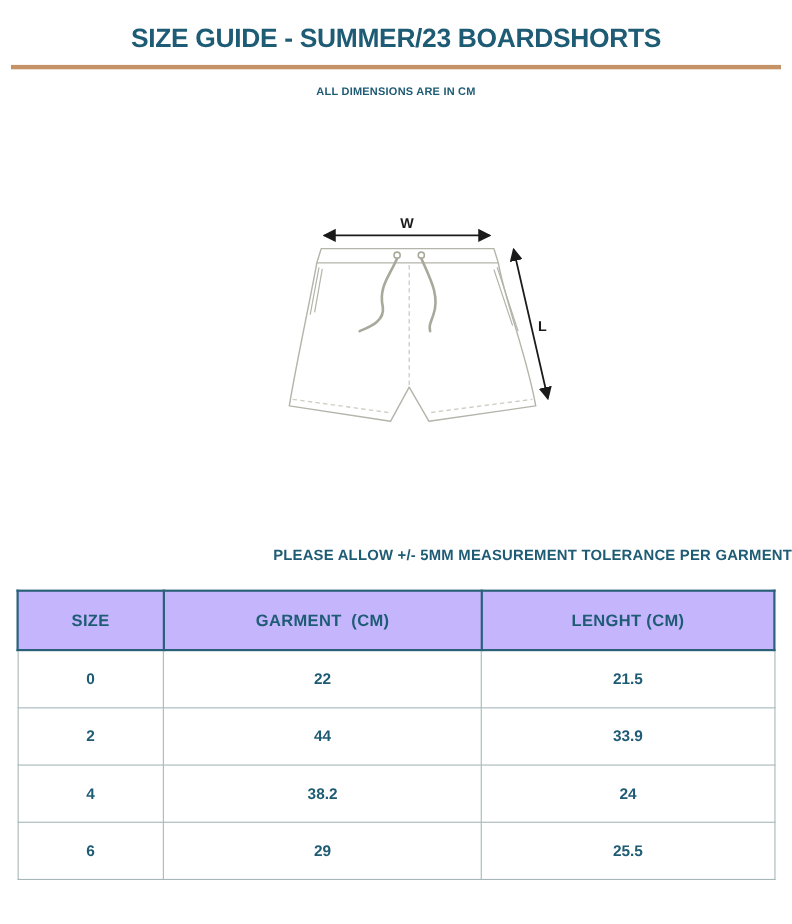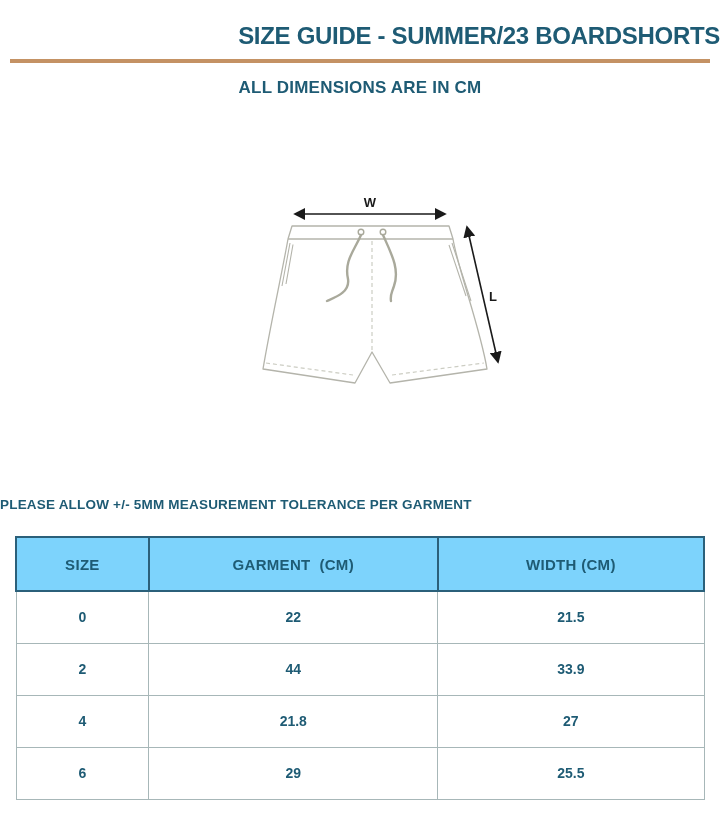--- a/index.html
+++ b/index.html
@@ -6,52 +6,52 @@
   html, body { background: #ffffff; }
   body {
     width: 720px; height: 840px;
     position: relative;
     font-family: "Liberation Sans", sans-serif;
     color: #1e5b74;
     overflow: hidden;
   }
   .page-title {
     position: absolute; top: 22px; left: 0; width: 720px;
-    text-align: right;
+    text-align: center;
     font-size: 24px; font-weight: 600; letter-spacing: -0.3px;
     color: #1e5b74;
   }
   .tan-rule {
     position: absolute; top: 59px; left: 10px; width: 700px; height: 4px;
     background: #c49264;
   }
   .subtitle {
     position: absolute; top: 78px; left: 0; width: 720px;
     text-align: center;
-    font-size: 17px; font-weight: 600; letter-spacing: 0.2px;
+    font-size: 10px; font-weight: 600; letter-spacing: 0.2px;
     color: #1e5b74;
   }
   .diagram-wrap {
     position: absolute; top: 195px; left: 237px;
     width: 280px; height: 205px;
   }
   .tolerance-note {
     position: absolute; top: 497px; left: 0; width: 720px;
-    text-align: left;
+    text-align: right;
     font-size: 13.5px; font-weight: 600; letter-spacing: 0.2px;
     color: #1e5b74;
   }
   table.size-table {
     position: absolute; top: 536px; left: 15px;
     width: 690px;
     border-collapse: collapse;
     table-layout: fixed;
   }
   table.size-table th {
-    background: #7dd3fc;
+    background: #c4b5fd;
     color: #1e5b74;
     font-size: 15px; font-weight: 600;
     height: 54px;
     border: 2px solid #2b607a;
     text-align: center;
     white-space: pre-wrap;
     letter-spacing: 0.3px;
   }
   table.size-table td {
     color: #1e5b74;
@@ -120,38 +120,38 @@
 <table class="size-table">
   <colgroup>
     <col class="col-size">
       <col class="col-len">
       <col class="col-wid">
   </colgroup>
   <thead>
     <tr>
       <th>SIZE</th>
       <th>GARMENT  (CM)</th>
-      <th>WIDTH (CM)</th>
+      <th>LENGHT (CM)</th>
     </tr>
   </thead>
   <tbody>
     <tr>
       <td>0</td>
       <td>22</td>
       <td>21.5</td>
     </tr>
     <tr>
       <td>2</td>
       <td>44</td>
       <td>33.9</td>
     </tr>
     <tr>
       <td>4</td>
-      <td>21.8</td>
-      <td>27</td>
+      <td>38.2</td>
+      <td>24</td>
     </tr>
     <tr>
       <td>6</td>
       <td>29</td>
       <td>25.5</td>
     </tr>
   </tbody>
 </table>
 
 </body></html>

